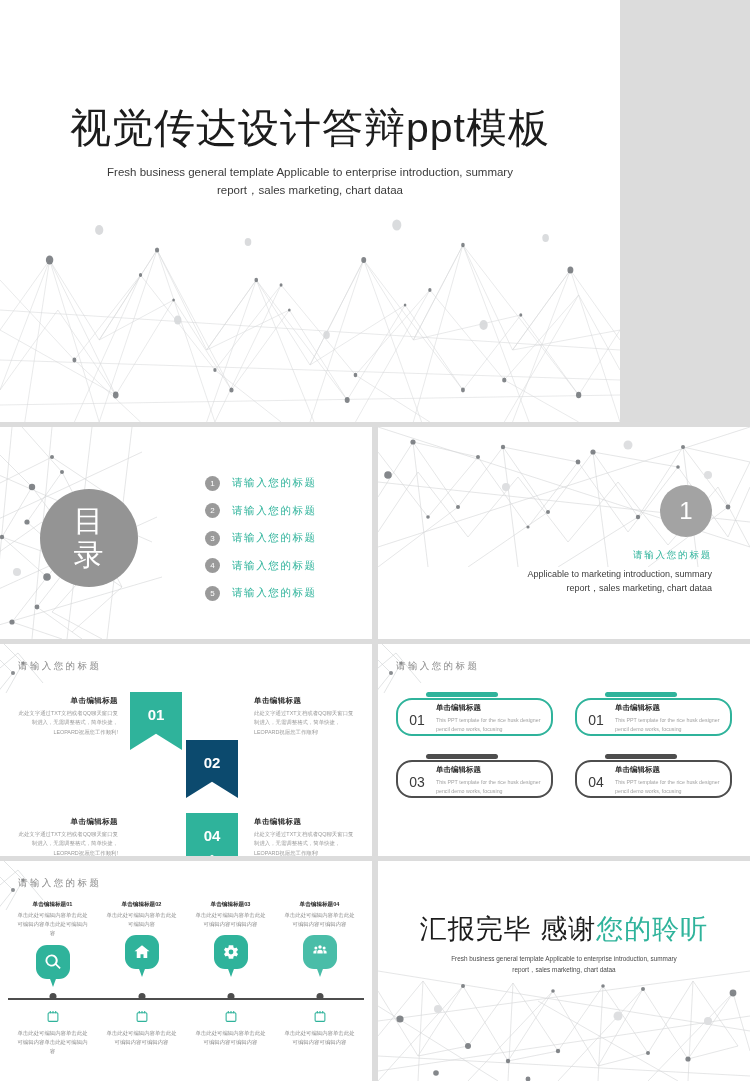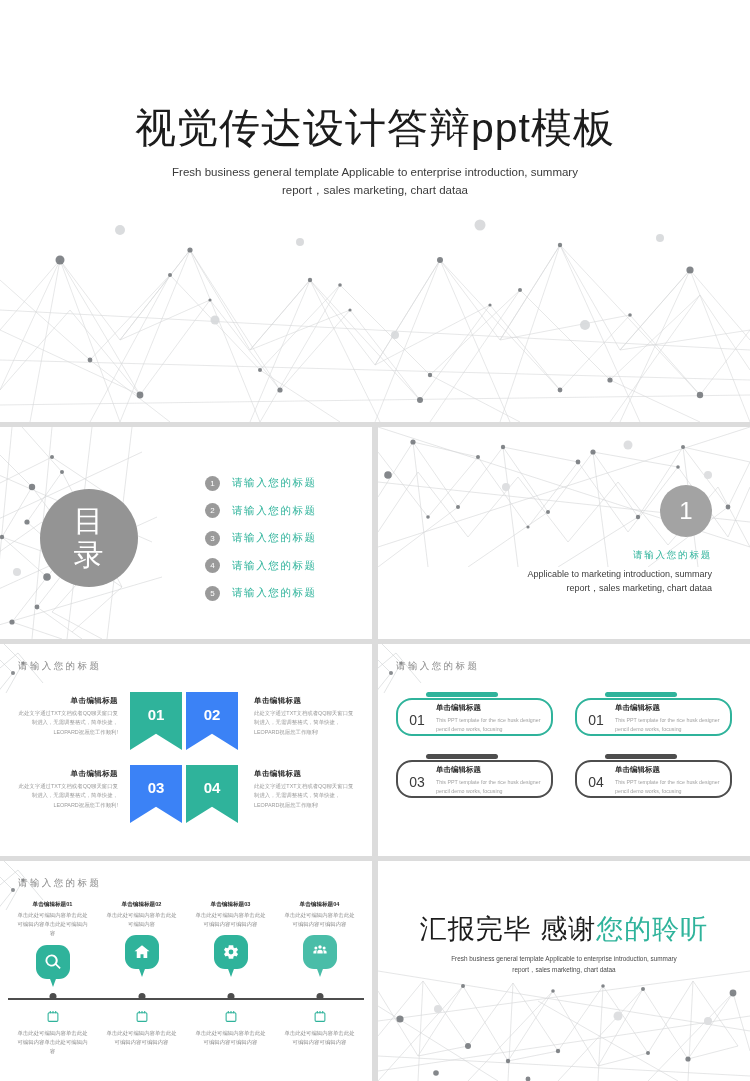--- a/index.html
+++ b/index.html
@@ -10,21 +10,21 @@
     -webkit-font-smoothing:antialiased;
   }
   .page { position:relative; width:750px; height:1081px; background:#dcdcdc; overflow:hidden; }
 
   
   .slide { position:absolute; background:#fff; overflow:hidden; }
   .net { position:absolute; inset:0; pointer-events:none; }
   .net svg { display:block; width:100%; height:100%; }
 
   
-  #cover { left:0; top:0; width:750px; height:422px; }
+  #cover { left:0; top:0; width:620px; height:422px; }
   .cover-text { position:absolute; left:0; right:0; top:104px; text-align:center; z-index:3; }
   .cover-title {
     font-size:41px; letter-spacing:1px; color:#1c1c1c; font-weight:400;
     line-height:1.18; white-space:nowrap;
   }
   .cover-sub {
     margin-top:12px; font-size:11.5px; color:#3a3a3a; line-height:1.55; font-weight:400;
   }
   #cover .net { top:190px; bottom:0; }
 
@@ -82,21 +82,21 @@
   .rib-txt.l { text-align:right; padding-right:12px; }
   .rib-txt.r { text-align:left; padding-left:12px; }
   .rib-h { font-size:7.5px; font-weight:bold; color:#2e2e2e; letter-spacing:.4px; margin-bottom:3px; }
   .rib-b { font-size:5.4px; color:#9b9b9b; line-height:1.75; }
   .ribbon {
     width:52px; height:58px; color:#fff; display:flex; align-items:flex-start;
     justify-content:center; padding-top:14px; font-size:15px; font-weight:bold;
     clip-path:polygon(0 0,100% 0,100% 100%,50% 72%,0 100%);
   }
   .ribbon.teal { background:#2fb39b; }
-  .ribbon.gray { background:#3b82f6; }
+  .ribbon.gray { background:#0c4a6e;margin-top:48px; }
   #s-rib .net { left:-12px; top:-6px; width:70px; height:70px; }
 
   
   .box-grid {
     position:absolute; left:18px; right:18px; top:48px; z-index:3;
     display:grid; grid-template-columns:1fr 1fr; gap:18px 22px;
   }
   .rbox { position:relative; height:44px; }
   .rbox-outline {
     position:absolute; left:0; top:6px; right:0; bottom:0;

